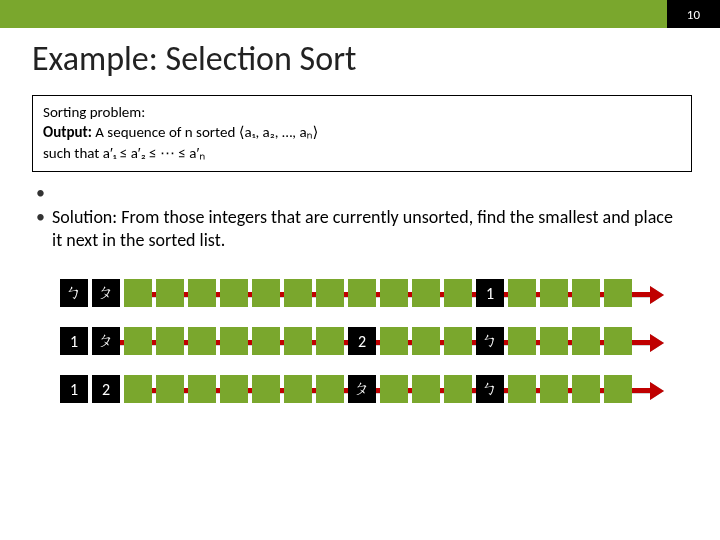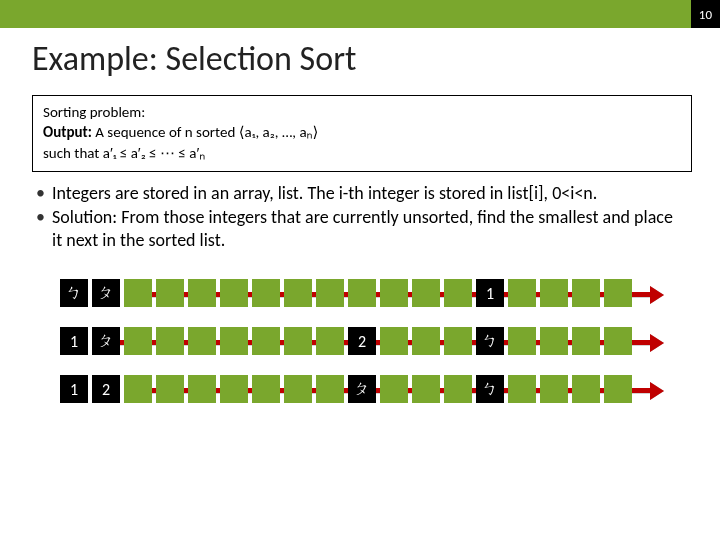--- a/index.html
+++ b/index.html
@@ -1,18 +1,18 @@
 <!DOCTYPE html>
 <html><head>
 <meta charset="utf-8">
 <style>
   * { margin: 0; padding: 0; box-sizing: border-box; }
   body { font-family: "Segoe UI", Calibri, sans-serif; background: #fff; width: 720px; height: 540px; overflow: hidden; position: relative; }
   .header-bar { background: #7aa72d; height: 28px; width: 100%; display: flex; justify-content: flex-end; align-items: center; }
-  .page-num-box { background: #000; color: #fff; font-size: 13px; font-weight: 500; padding: 3px 8px; height: 100%; display: flex; align-items: center; }
+  .page-num-box { background: #000; color: #fff; font-size: 13px; font-weight: 500; padding: 3px 20px; height: 100%; display: flex; align-items: center; }
   .title { font-size: 34px; font-weight: 400; color: #222; padding: 10px 20px 8px 32px; }
   .problem-box { border: 1px solid #000; margin: 8px 28px 6px 32px; padding: 6px 10px 8px 10px; font-size: 15px; line-height: 1.35; }
   .problem-box .line { display: block; }
   .bullets { padding: 4px 36px 6px 36px; font-size: 18px; line-height: 1.25; }
   .bullets .b { display: flex; margin-bottom: 2px; }
   .bullets .dot { width: 16px; flex-shrink: 0; color: #333; }
   .rows { padding: 6px 60px 0 60px; }
   .rowwrap { position: relative; margin: 14px 0 18px 0; height: 30px; }
   .arrow-bar { position: absolute; top: 13px; height: 5px; background: #c00000; box-shadow: 0.5px 0.5px 0 rgba(0,0,0,0.35); }
   .arrow-bar::after { content: ""; position: absolute; right: -12px; top: -6px; border-left: 14px solid #c00000; border-top: 9px solid transparent; border-bottom: 9px solid transparent; filter: drop-shadow(0.5px 0.5px 0 rgba(0,0,0,0.35)); }
@@ -32,21 +32,20 @@
 
 <div class="problem-box">
   <span class="line">Sorting problem:</span>
   <span class="line"><b>Output:</b><span> A sequence of n sorted ⟨a₁, a₂, …, aₙ⟩</span></span>
   <span class="line">such that a′₁ ≤ a′₂ ≤ ⋯ ≤ a′ₙ</span>
 </div>
 
 <div class="bullets">
   <div class="b">
       <span class="dot">•</span>
-      <span>Integers are stored in an array, list. The i-th integer is stored in list[i], 0&lt;i&lt;n.</span>
     </div>
   <div class="b">
       <span class="dot">•</span>
       <span>Solution: From those integers that are currently unsorted, find the smallest and place it next in the sorted list.</span>
     </div>
 </div>
 
 <div class="rows" id="rows">
     <div class="rowwrap">
       <div class="arrow-bar" style="left: 64px; width: 528px;"></div>

